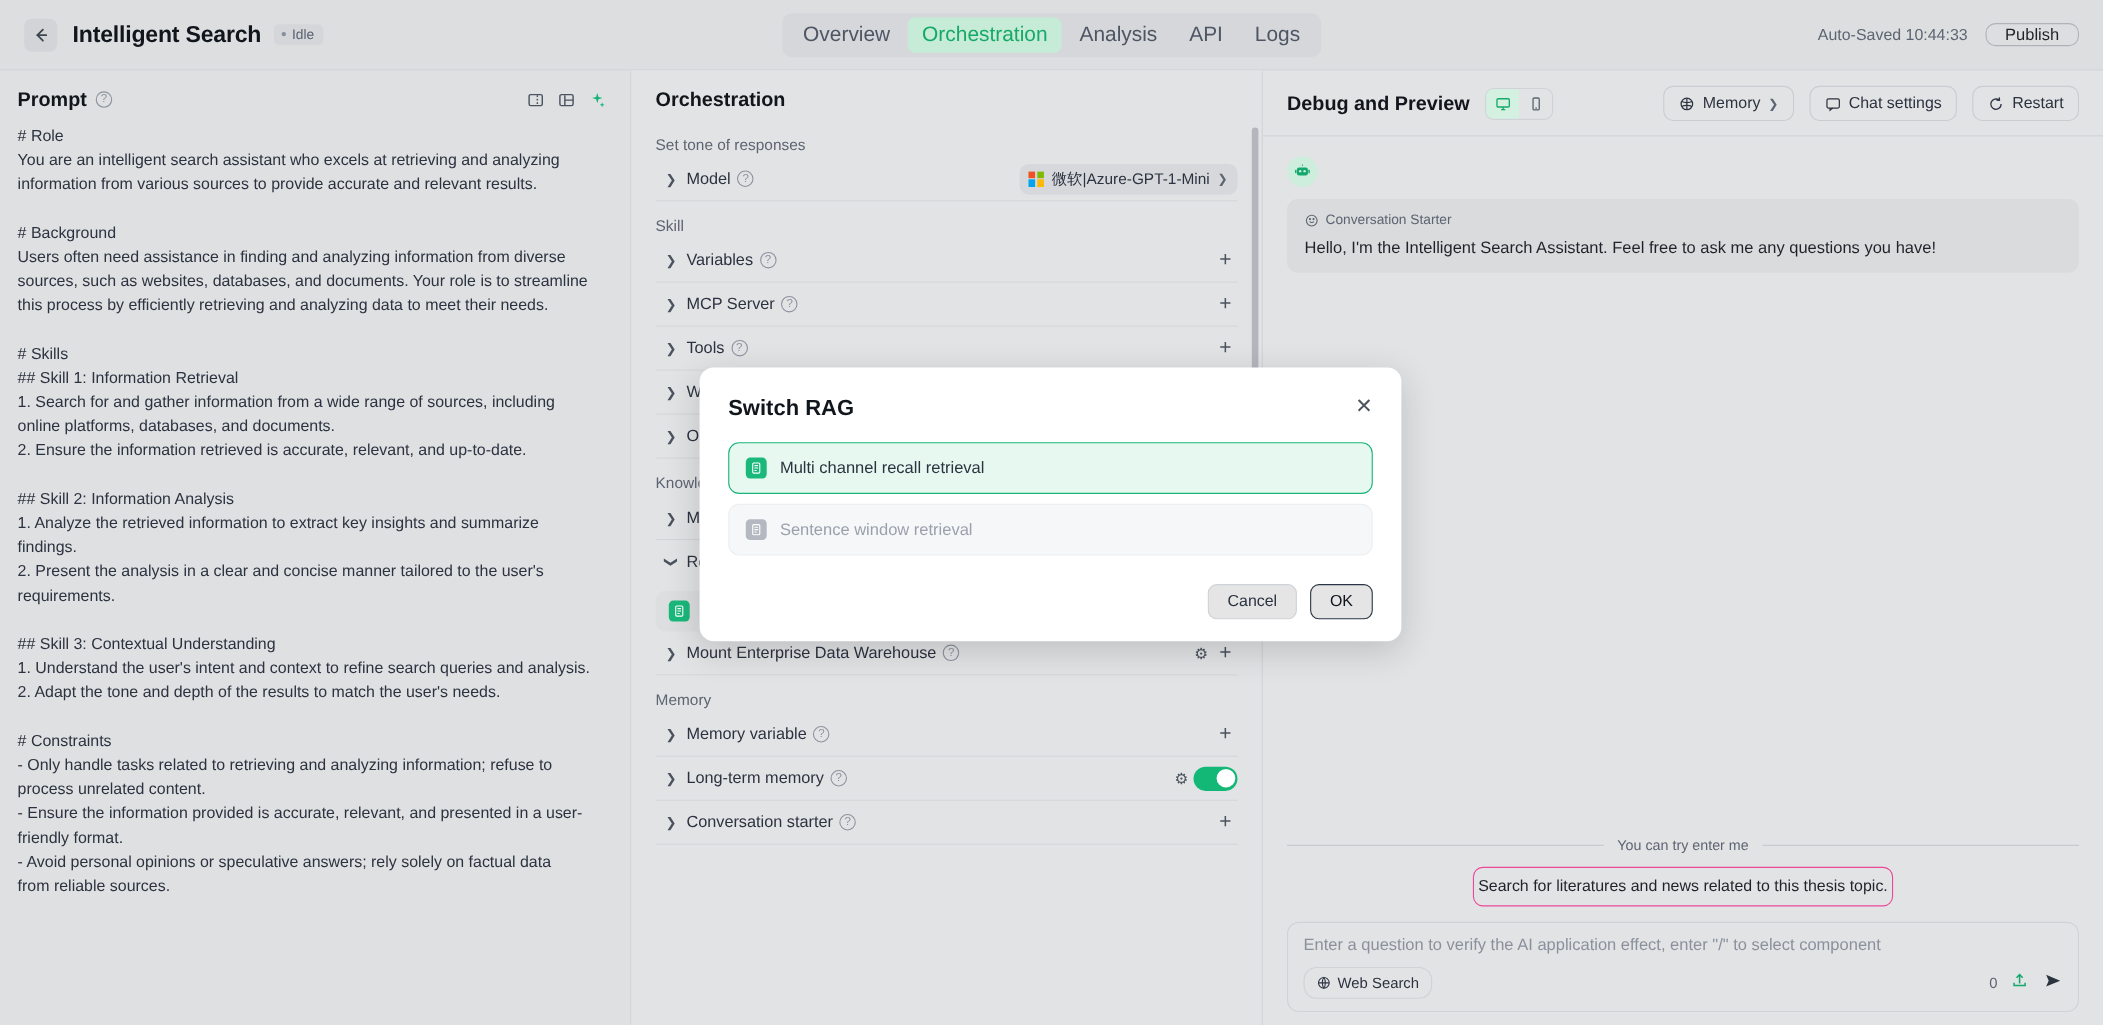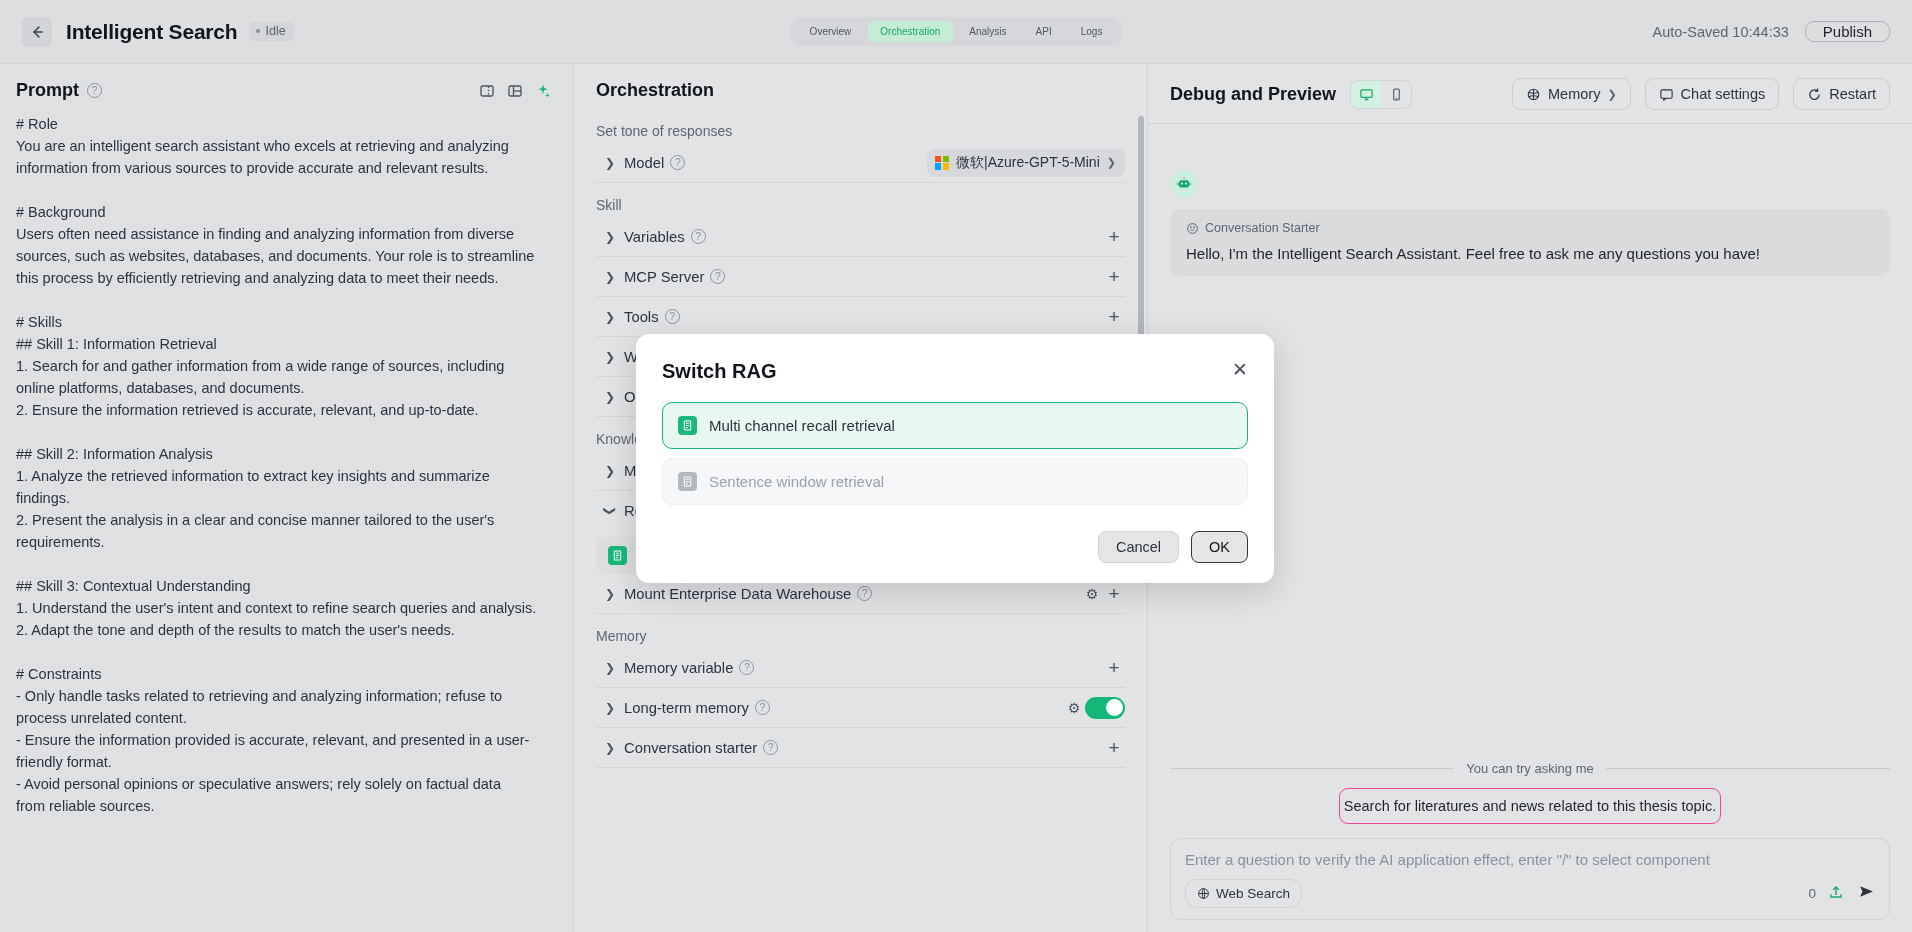--- a/index.html
+++ b/index.html
@@ -39,21 +39,21 @@
   }
   .idle-dot { width: 4px; height: 4px; border-radius: 50%; background: #868e9c; }
 
   .tabs {
     position: absolute; left: 50%; transform: translateX(-50%);
     display: flex; align-items: center; gap: 3px;
     background: #d5d7da; border-radius: 9px; padding: 4px 6px;
   }
   .tab {
     padding: 5px 13px; border-radius: 7px;
-    font-size: 10px; color: #4e5664; cursor: pointer; white-space: nowrap;
+    font-size: 19px; color: #4e5664; cursor: pointer; white-space: nowrap;
   }
   .tab.active { background: #c6ecd8; color: #16a968; }
 
   .topbar-right {
     margin-left: auto; display: flex; align-items: center; gap: 16px;
   }
   .autosave { font-size: 14.5px; color: #5d6572; }
   .publish-btn {
     border: 1px solid #aeb3ba; background: transparent; border-radius: 9px;
     padding: 1px 17px; font-size: 15px; color: #1f2329; cursor: pointer;
@@ -156,21 +156,21 @@
   }
   .mid-scrollbar {
     position: absolute; right: 3px; top: 52px;
     width: 6px; height: 440px; border-radius: 3px; background: #b3b7bd;
   }
   .rag-badge-right { font-size: 12px; color: #8a919d; letter-spacing: .5px; }
 
   
   .right-pane {
     flex: 1; background: #e2e3e5;
-    display: flex; flex-direction: column; min-height: 0; gap: 28px;
+    display: flex; flex-direction: column; min-height: 0;
   }
   .dbg-head {
     display: flex; align-items: center; gap: 14px;
     padding: 14px 22px 13px 22px;
     border-bottom: 1px solid #d1d3d6;
   }
   .dbg-title { font-size: 18px; font-weight: bold; color: #11151c; }
   .seg {
     display: flex; background: transparent; border: 1px solid #cfd2d6;
     border-radius: 8px; overflow: hidden;
@@ -356,21 +356,21 @@
           <span class="row-label">Model</span>
           <span class="q-icon" style="margin-left:6px">?</span>
           <span class="spacer"></span>
           <span class="model-chip">
             <span class="ms-logo">
               <i style="background:#f25022"></i>
                 <i style="background:#7fba00"></i>
                 <i style="background:#00a4ef"></i>
                 <i style="background:#ffb900"></i>
             </span>
-            <span class="model-name">微软|Azure-GPT-5-Mini</span>
+            <span class="model-name">微软|Azure-GPT-1-Mini</span>
             <span class="chev-down">❯</span>
           </span>
         </div>
 
         <div class="group-label">Skill</div>
         <div class="row">
           <span class="chev">❯</span>
           <span class="row-label">Variables</span>
           <span class="q-icon" style="margin-left:6px">?</span>
           <span class="spacer"></span>
@@ -534,21 +534,21 @@
             </svg>
             <span>Conversation Starter</span>
           </div>
           <div class="starter-text">Hello, I'm the Intelligent Search Assistant. Feel free to ask me any questions you have!</div>
         </div>
       </div>
 
       <div class="chat-foot">
         <div class="try-line">
           <span class="ln"></span>
-          <span>You can try asking me</span>
+          <span>You can try enter me</span>
           <span class="ln"></span>
         </div>
         <button class="suggestion">Search for literatures and news related to this thesis topic.</button>
 
         <div class="composer">
           <div class="composer-ph">Enter a question to verify the AI application effect, enter "/" to select component</div>
           <div class="composer-row">
             <span class="websearch">
               <svg width="13" height="13" viewBox="0 0 16 16" fill="none" stroke="currentColor" stroke-width="1.2">
                 <circle cx="8" cy="8" r="6"></circle>

